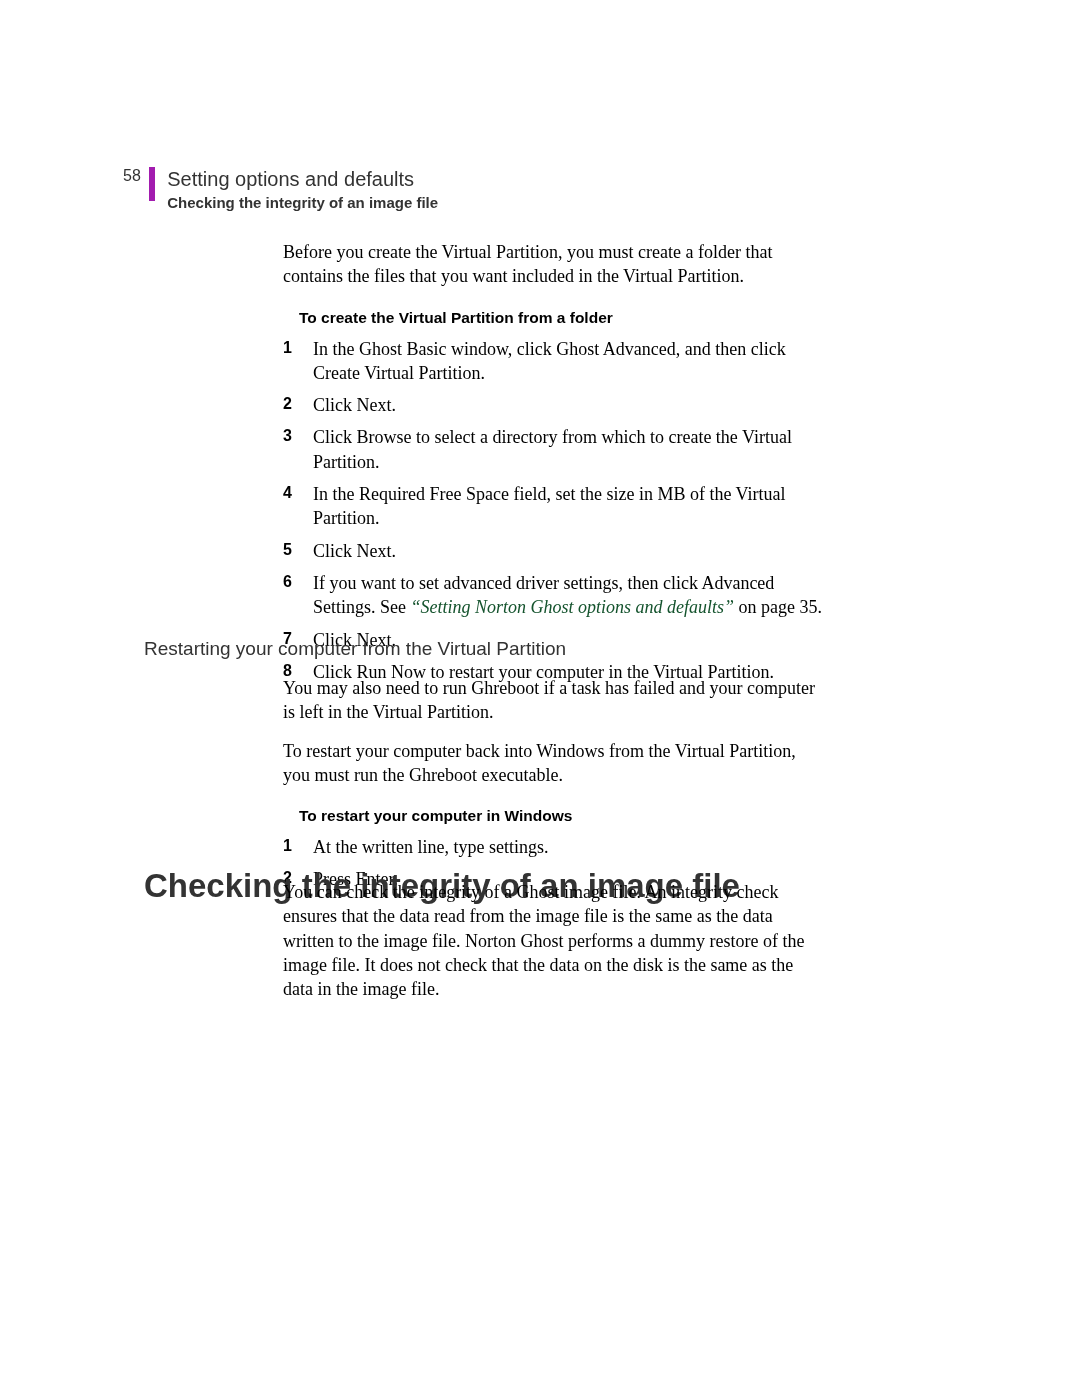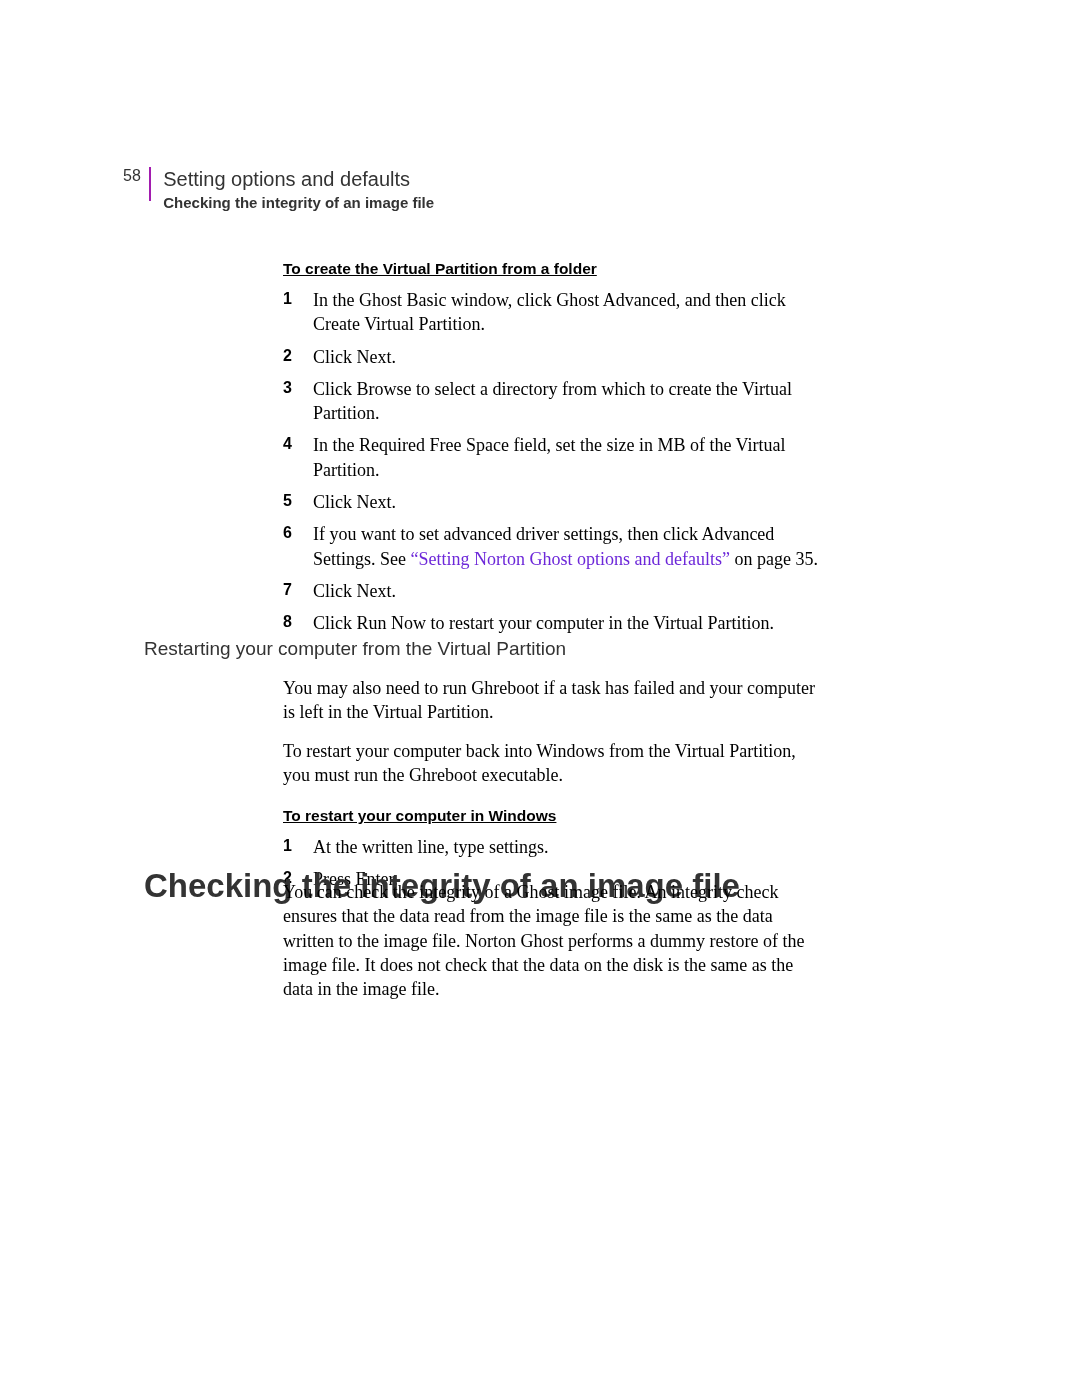--- a/index.html
+++ b/index.html
@@ -24,21 +24,21 @@
     top: 167px;
     font-family: "Helvetica Neue", Arial, sans-serif;
     font-size: 16px;
     color: #333;
     line-height: 1.25;
   }
   .header .pagenum {
     display: inline-block;
     vertical-align: top;
     padding-right: 8px;
-    border-right: 2px solid #a21caf;
+    border-right: 6px solid #a21caf;
     height: 34px;
     line-height: 18px;
   }
   .header .titles {
     display: inline-block;
     vertical-align: top;
     padding-left: 8px;
   }
   .header .chapter {
     font-weight: 400;
@@ -58,22 +58,21 @@
   }
   .para {
     font-size: 18px;
     line-height: 1.35;
     margin: 0 0 14px 0;
   }
   .procedure-title {
     font-family: "Helvetica Neue", Arial, sans-serif;
     font-weight: 700;
     font-size: 15.5px;
-    margin: 20px 0 10px 0;
-    text-decoration: underline;
+    margin: 20px 0 10px 16px;
   }
   ol.steps {
     list-style: none;
     padding: 0;
     margin: 0 0 14px 0;
   }
   ol.steps > li {
     position: relative;
     padding-left: 30px;
     font-size: 18px;
@@ -82,21 +81,21 @@
   }
   ol.steps > li > .num {
     position: absolute;
     left: 0;
     top: 0;
     font-family: "Helvetica Neue", Arial, sans-serif;
     font-weight: 700;
     font-size: 16px;
   }
   .bold { font-weight: 400; }
-  .link { color: #6d28d9; }
+  .link { color: #14532d; font-style: italic; }
 
   .h2 {
     position: absolute;
     font-family: "Helvetica Neue", Arial, sans-serif;
     font-weight: 400;
     color: #333;
   }
   .h2.sub {
     left: 144px;
     font-size: 19px;
@@ -120,20 +119,21 @@
 
   <div class="header">
     <span class="pagenum">58</span>
     <span class="titles">
       <div class="chapter">Setting options and defaults</div>
       <div class="section">Checking the integrity of an image file</div>
     </span>
   </div>
 
   <div class="content">
+    <p class="para">Before you create the Virtual Partition, you must create a folder that contains the files that you want included in the Virtual Partition.</p>
 
     <div class="procedure-title">To create the Virtual Partition from a folder</div>
 
     <ol class="steps">
       <li>
         <span class="num">1</span>
         <span>In the Ghost Basic window, click </span><span class="bold">Ghost Advanced</span><span>, and then click </span><span class="bold">Create Virtual Partition</span><span>.</span>
       </li>
       <li>
         <span class="num">2</span>

